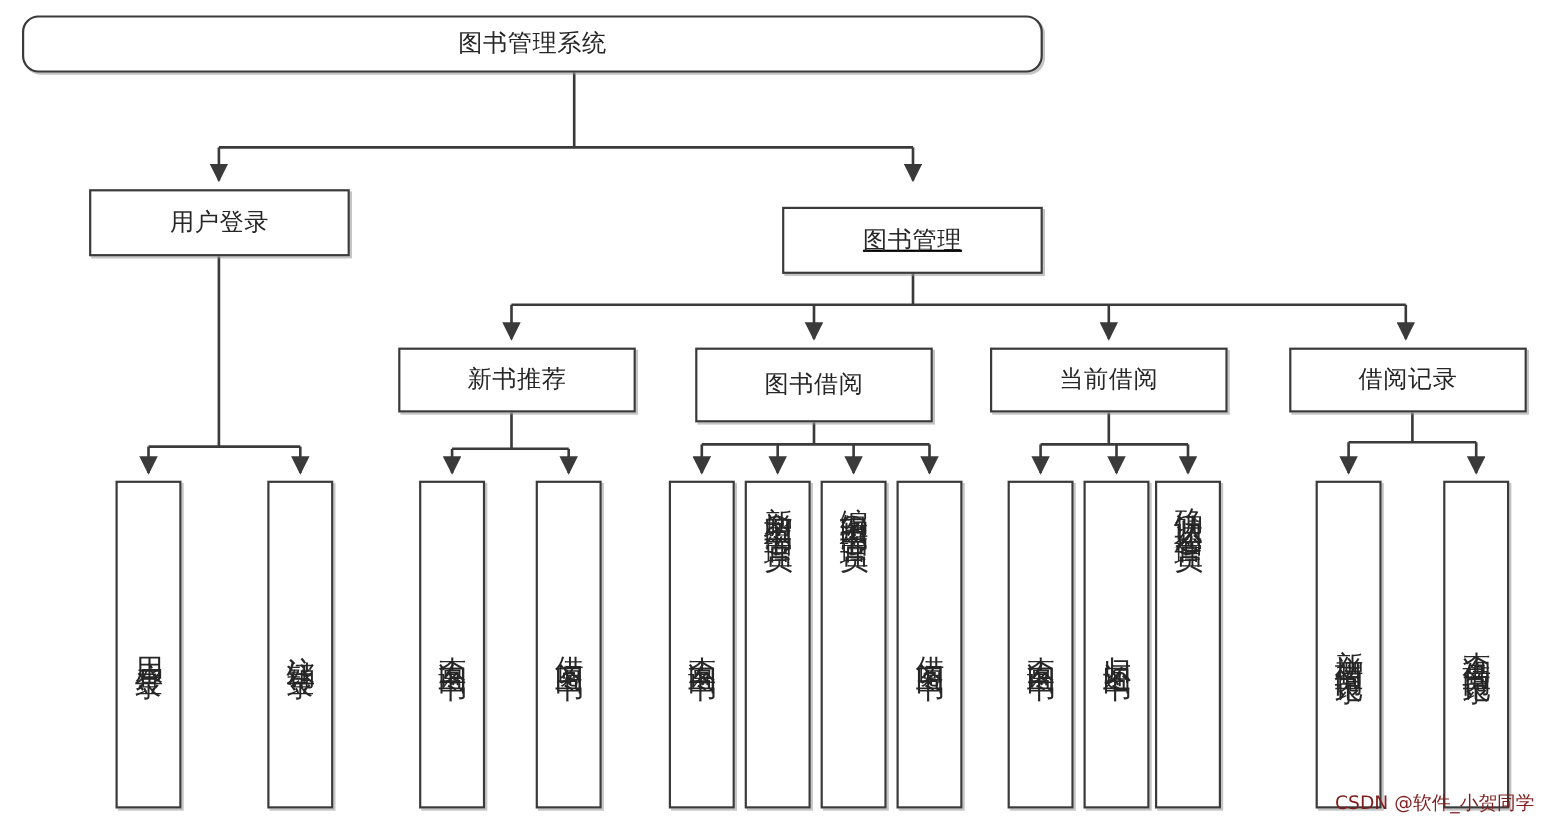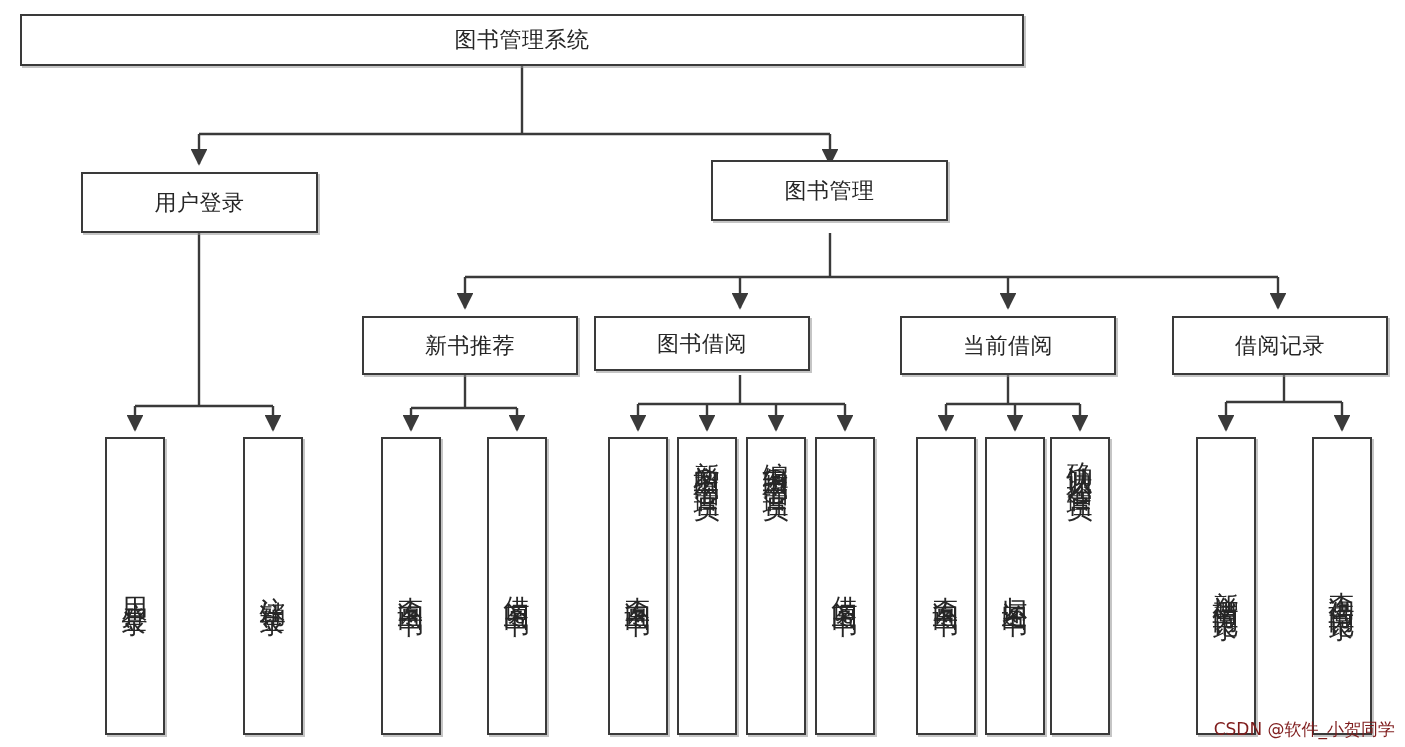--- a/index.html
+++ b/index.html
@@ -128,35 +128,35 @@
       <path d="M 1015 404 L 1015 430" marker-end="url(#arrow)"></path>
       <path d="M 1080 404 L 1080 430" marker-end="url(#arrow)"></path>
 
       <path d="M 1284 375 L 1284 402"></path>
       <path d="M 1226 402 L 1342 402"></path>
       <path d="M 1226 402 L 1226 430" marker-end="url(#arrow)"></path>
       <path d="M 1342 402 L 1342 430" marker-end="url(#arrow)"></path>
     </g>
   </svg>
 
-  <div class="node horizontal" style="left:20px; top:14px; width:1004px; height:52px;">
+  <div class="node horizontal" style="left:20px; top:14px; width:928px; height:52px;border-radius:15px;">
     <span class="node-label">图书管理系统</span>
   </div>
 
   <div class="node horizontal" style="left:81px; top:172px; width:237px; height:61px;">
     <span class="node-label">用户登录</span>
   </div>
-  <div class="node horizontal" style="left:711px; top:160px; width:237px; height:61px;">
+  <div class="node horizontal" style="left:711px; top:188px; width:237px; height:61px;text-decoration:underline;">
     <span class="node-label">图书管理</span>
   </div>
 
   <div class="node horizontal" style="left:362px; top:316px; width:216px; height:59px;">
     <span class="node-label">新书推荐</span>
   </div>
-  <div class="node horizontal" style="left:594px; top:316px; width:216px; height:55px;">
+  <div class="node horizontal" style="left:632px; top:316px; width:216px; height:68px;">
     <span class="node-label">图书借阅</span>
   </div>
   <div class="node horizontal" style="left:1172px; top:316px; width:216px; height:59px;">
     <span class="node-label">借阅记录</span>
   </div>
   <div class="node horizontal" style="left:900px; top:316px; width:216px; height:59px;">
     <span class="node-label">当前借阅</span>
   </div>
 
   <div class="node vertical v-center" style="left:105px; top:437px; width:60px; height:298px;">

